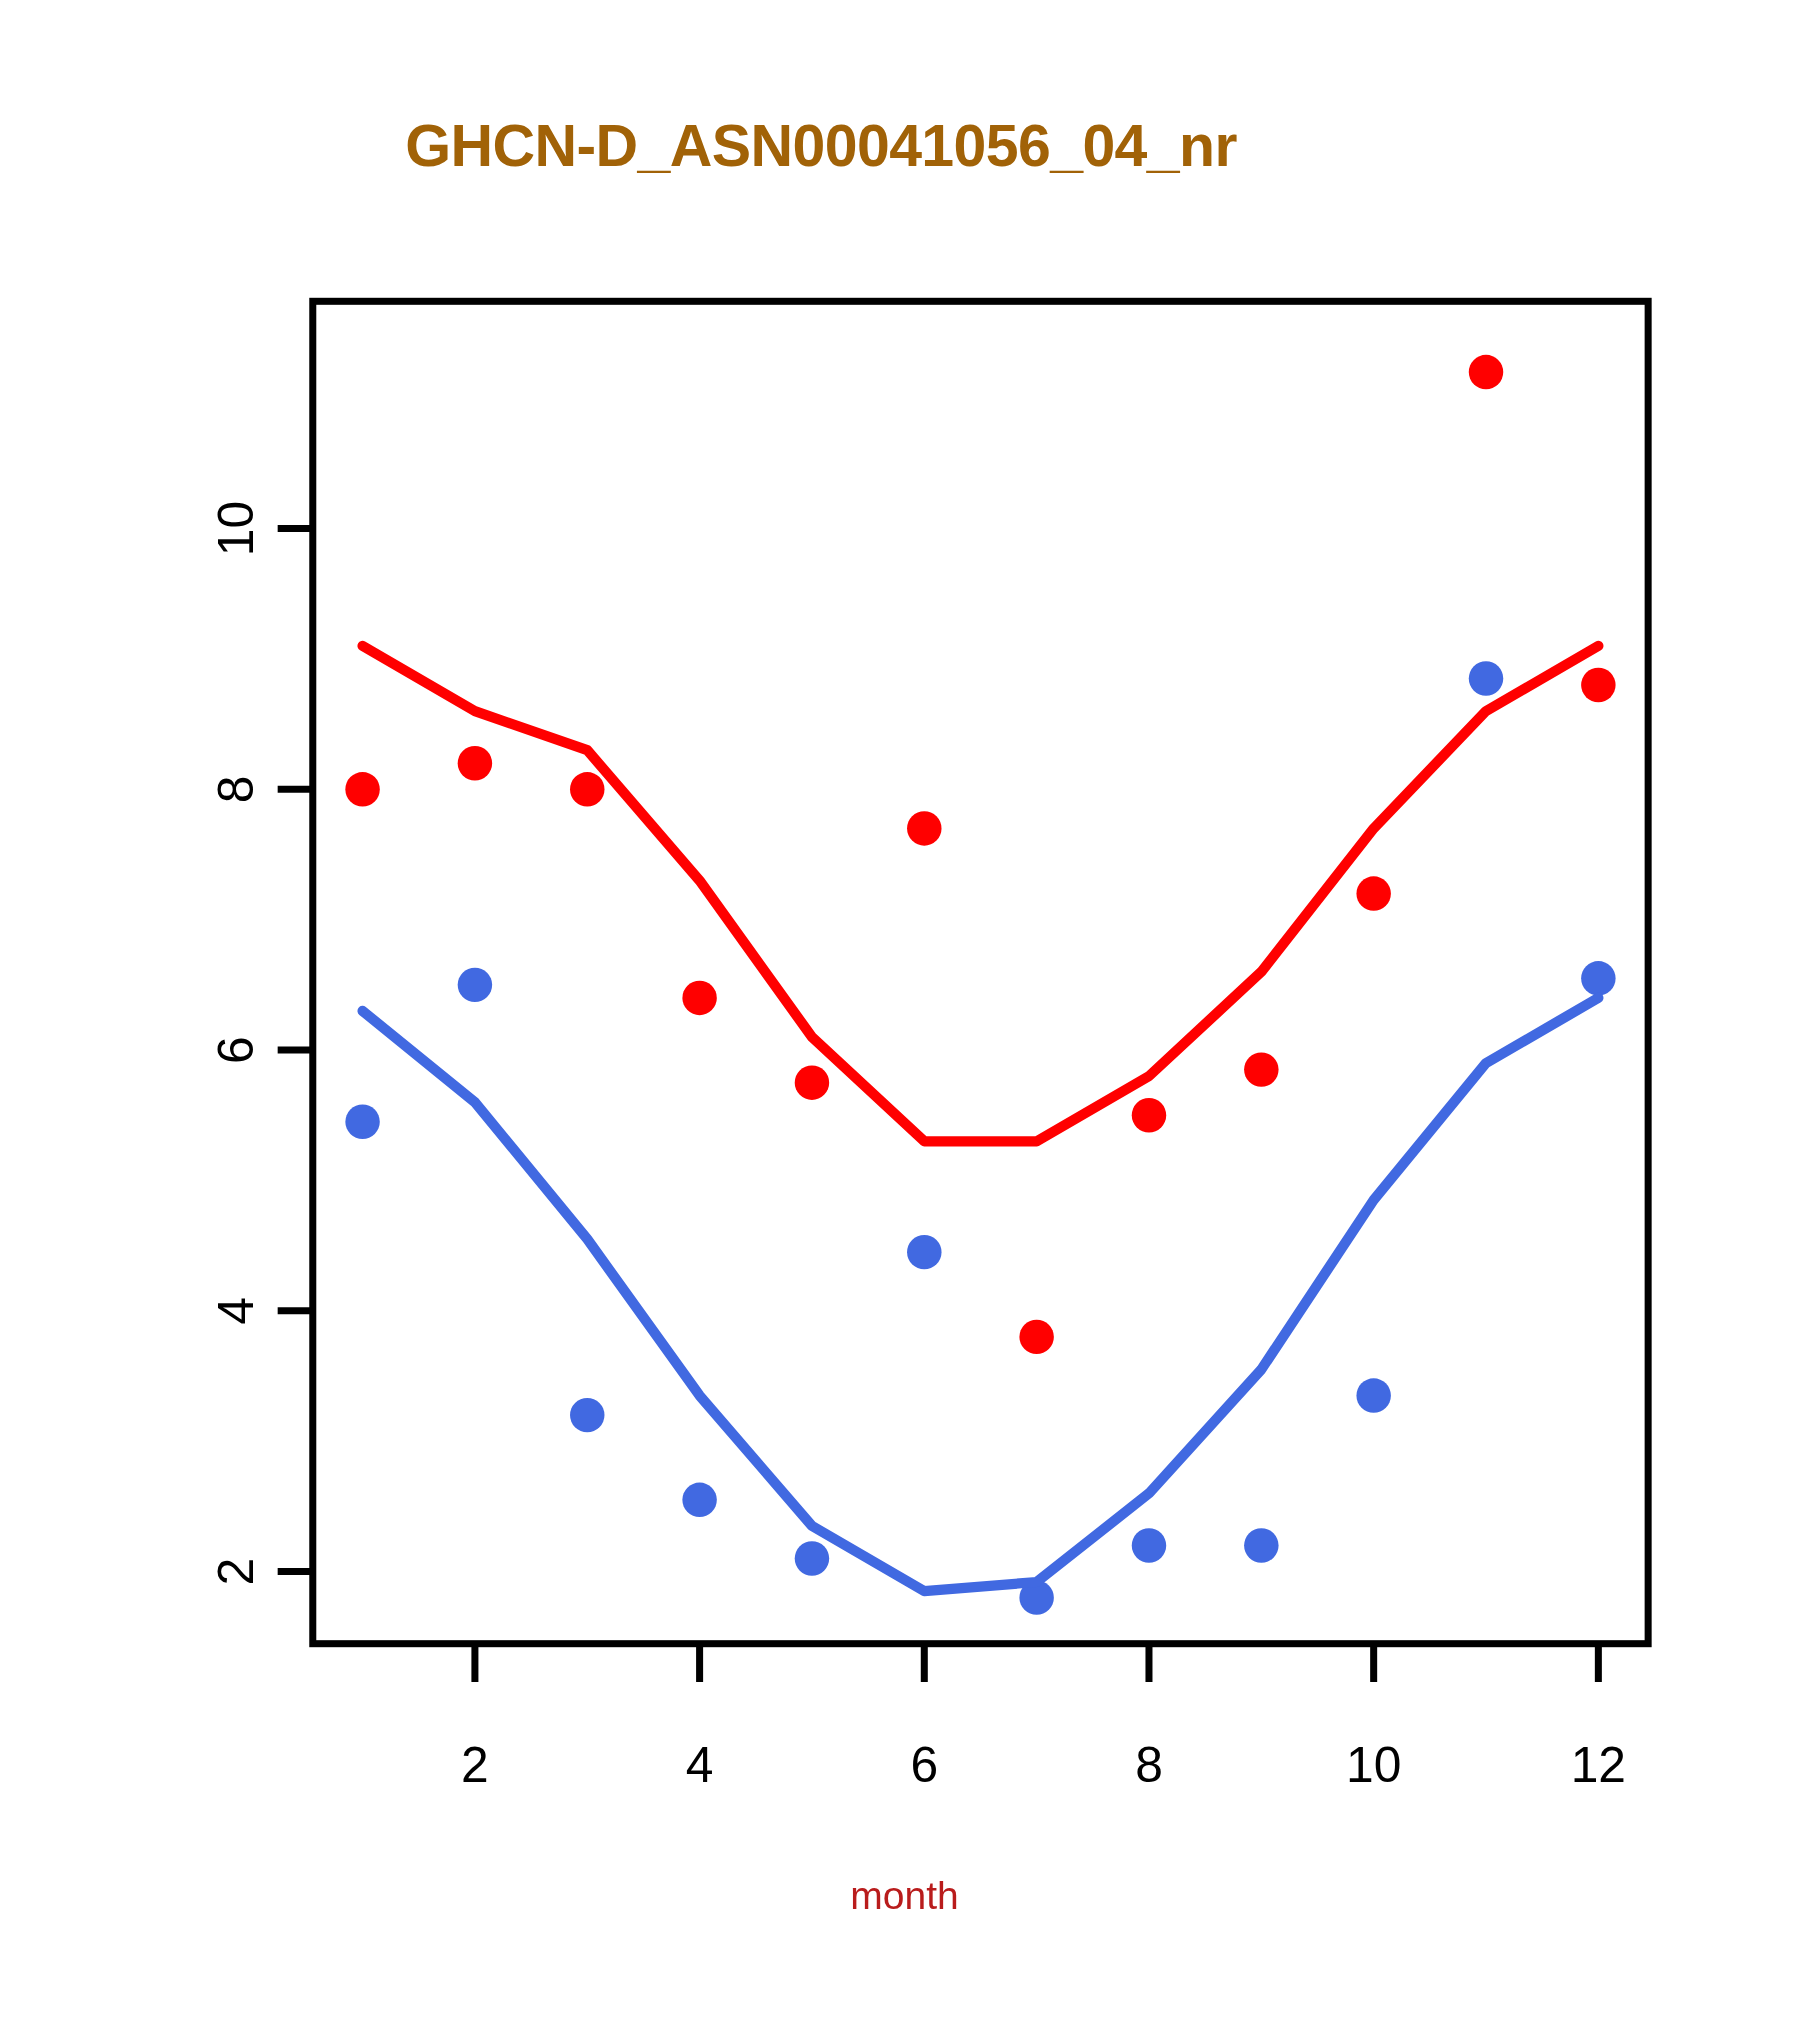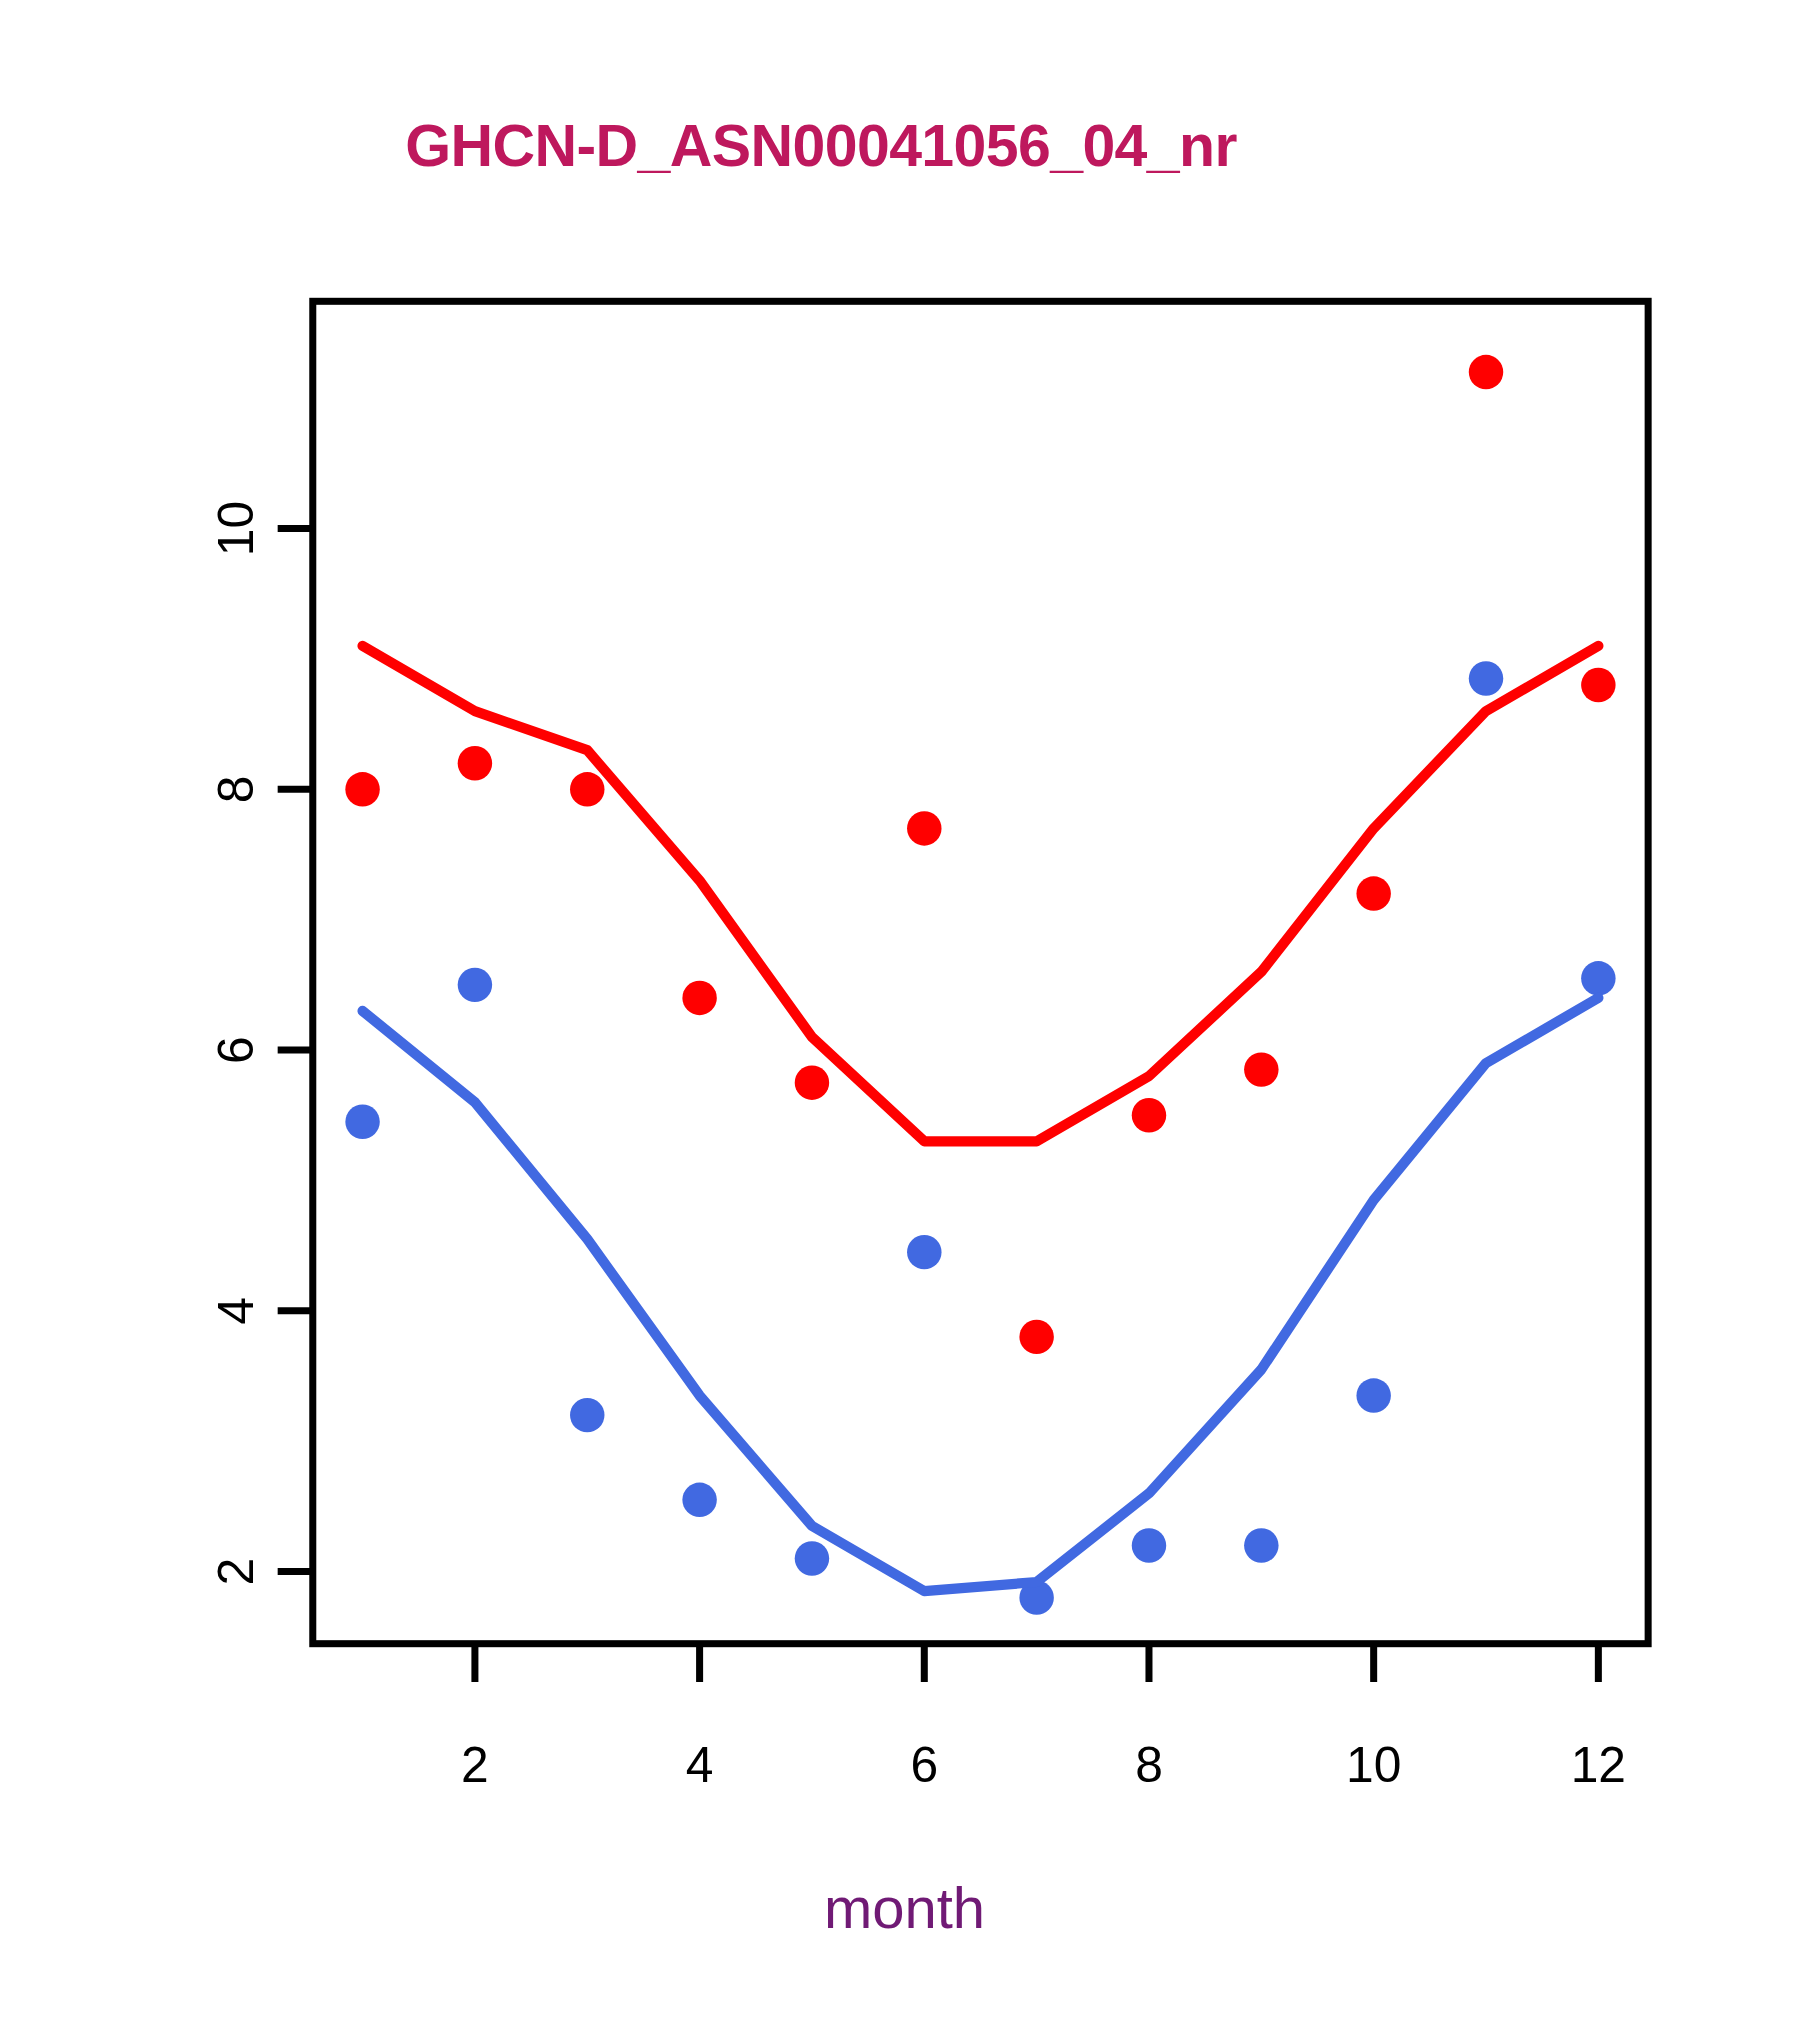--- a/index.html
+++ b/index.html
@@ -17,40 +17,40 @@
   }
   #plot-title {
     position: absolute;
     left: 0; top: 112px;
     width: 1642px;
     text-align: center;
     font-family: "Liberation Sans", sans-serif;
     font-weight: bold;
     font-size: 59px;
     letter-spacing: -0.6px;
-    color: #be185d;
+    color: #a16207;
     white-space: nowrap;
   }
   #chart-svg {
     position: absolute;
     left: 0; top: 0;
   }
   .axis-label {
     font-family: "Liberation Sans", sans-serif;
     font-size: 78px;
     fill: #000000;
   }
   #xaxis-title {
     position: absolute;
     left: 0; top: 1874px;
     width: 1809px;
     text-align: center;
     font-family: "Liberation Sans", sans-serif;
-    font-size: 58px;
-    color: #701a75;
+    font-size: 39px;
+    color: #b91c1c;
   }
 </style>
 </head>
 <body>
 
 <div id="page">
 
   <div id="plot-title">GHCN-D_ASN00041056_04_nr</div>
 
   <svg id="chart-svg" width="1809" height="2035" viewBox="0 0 2834 3188">

